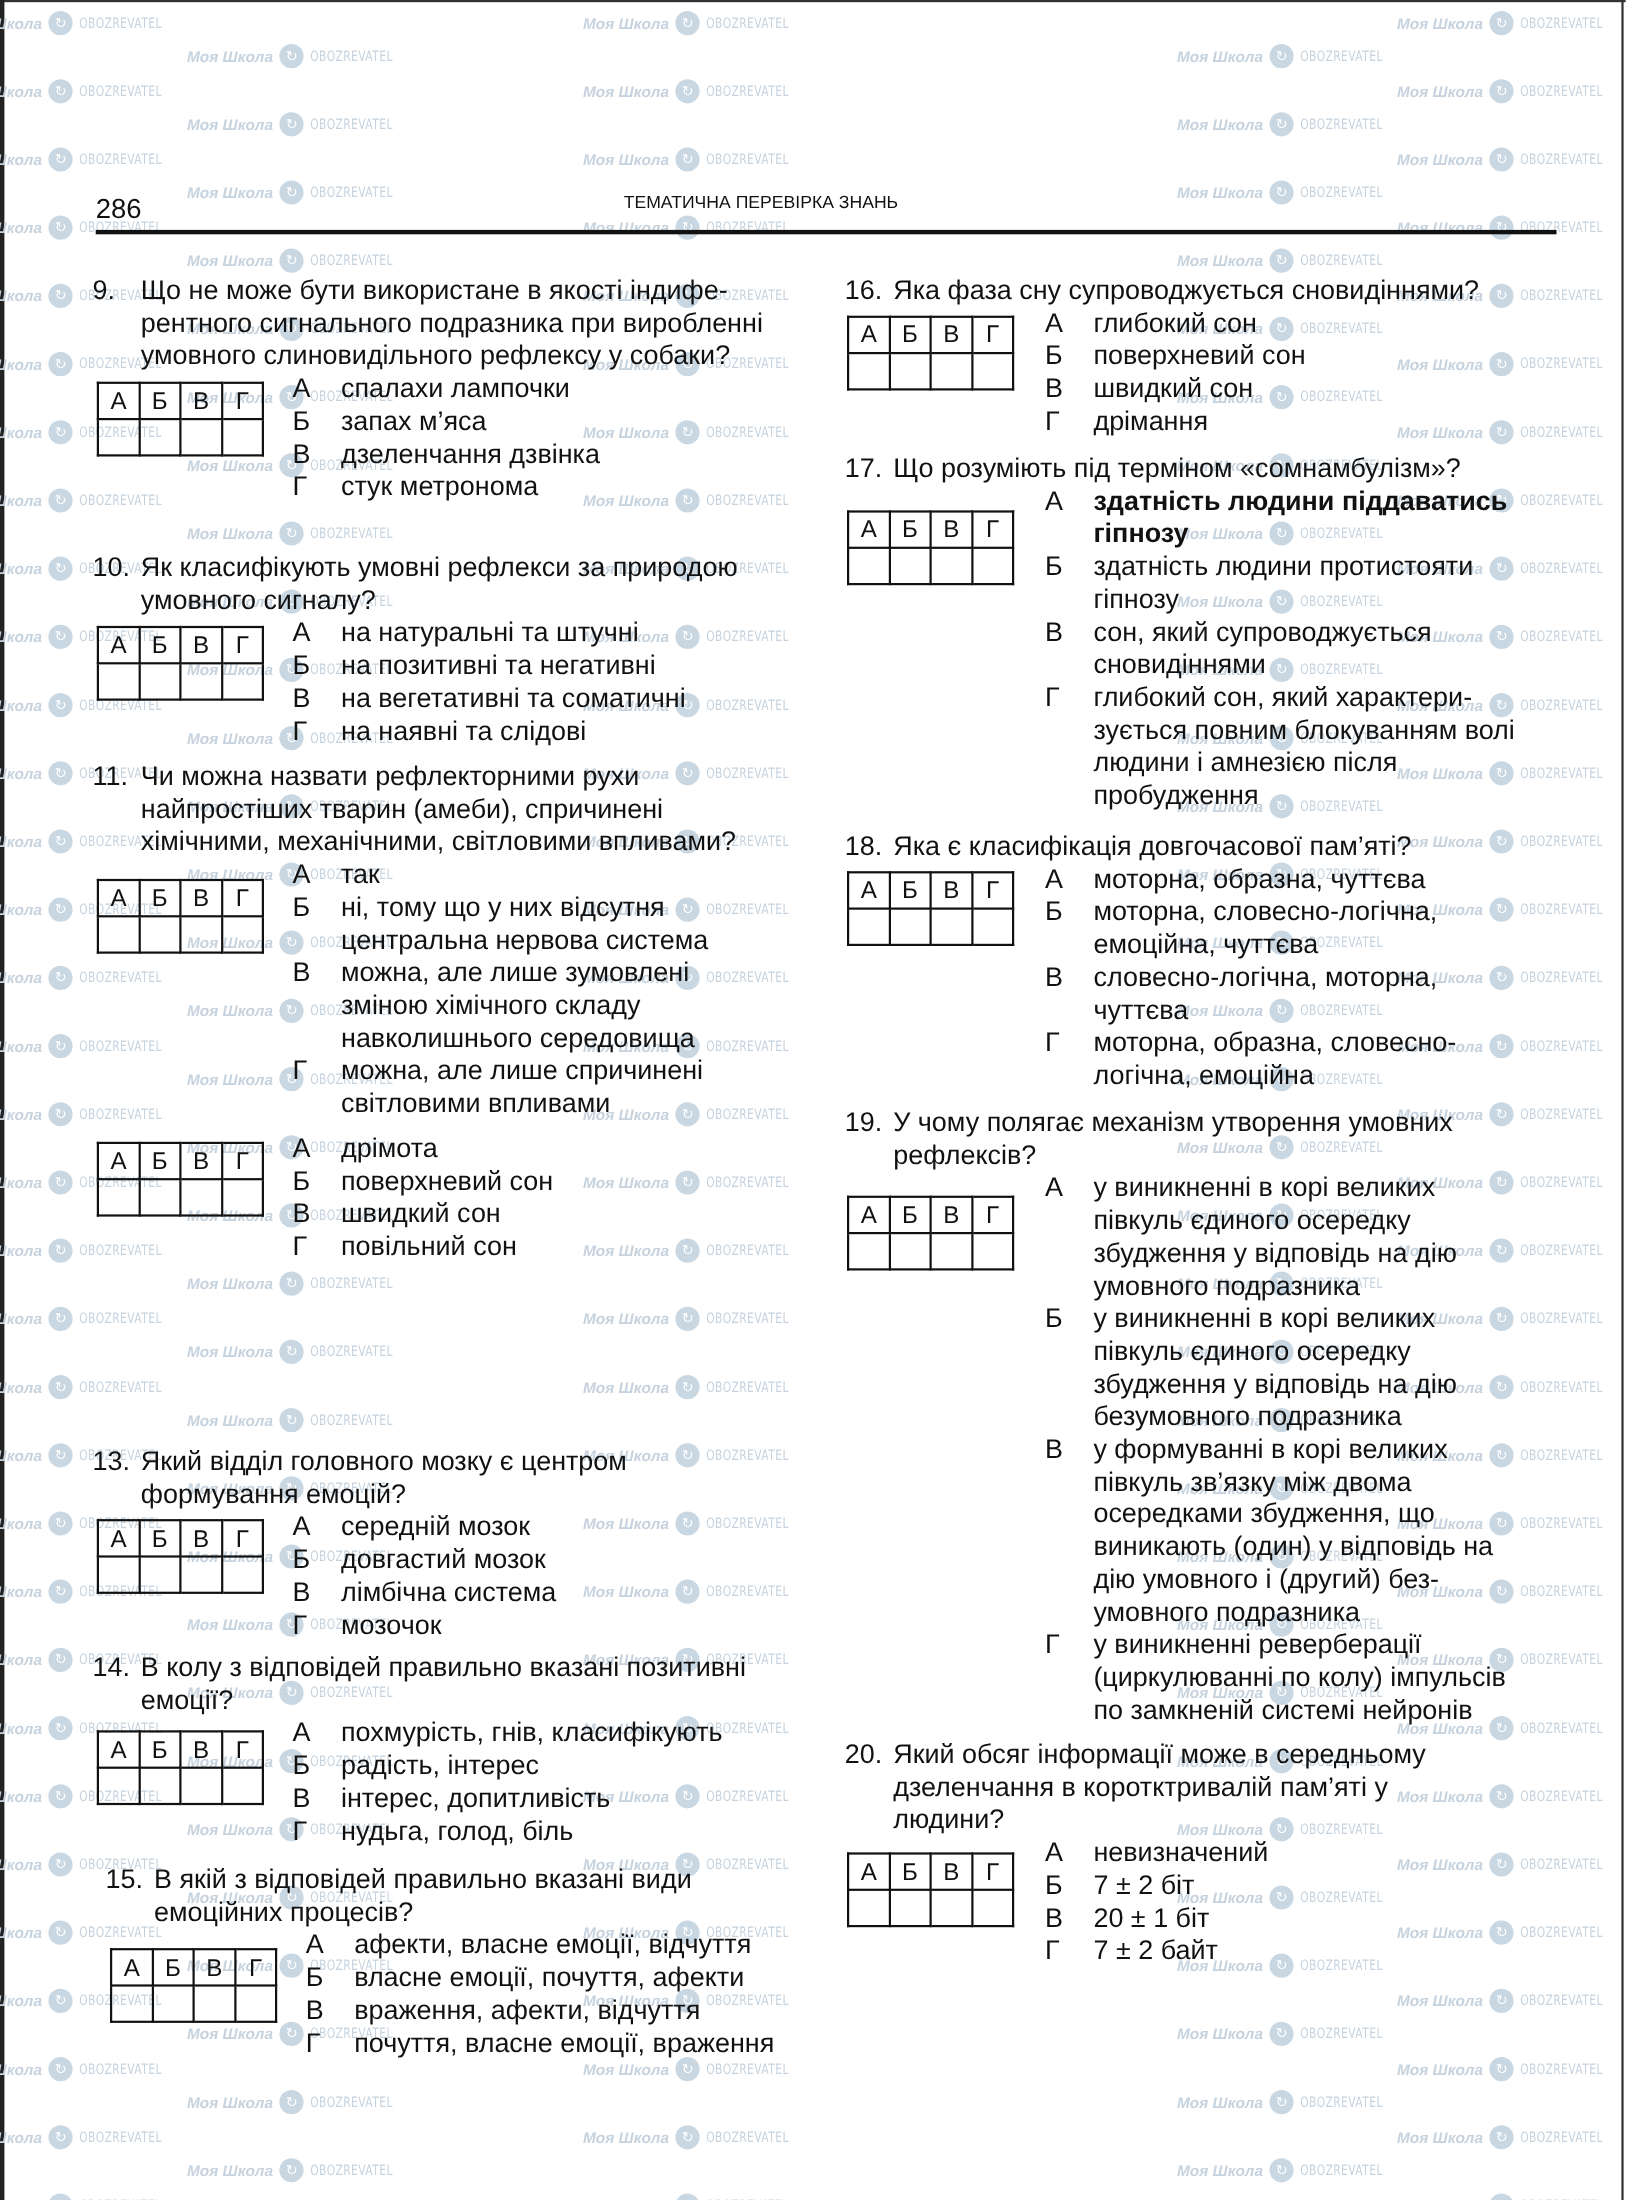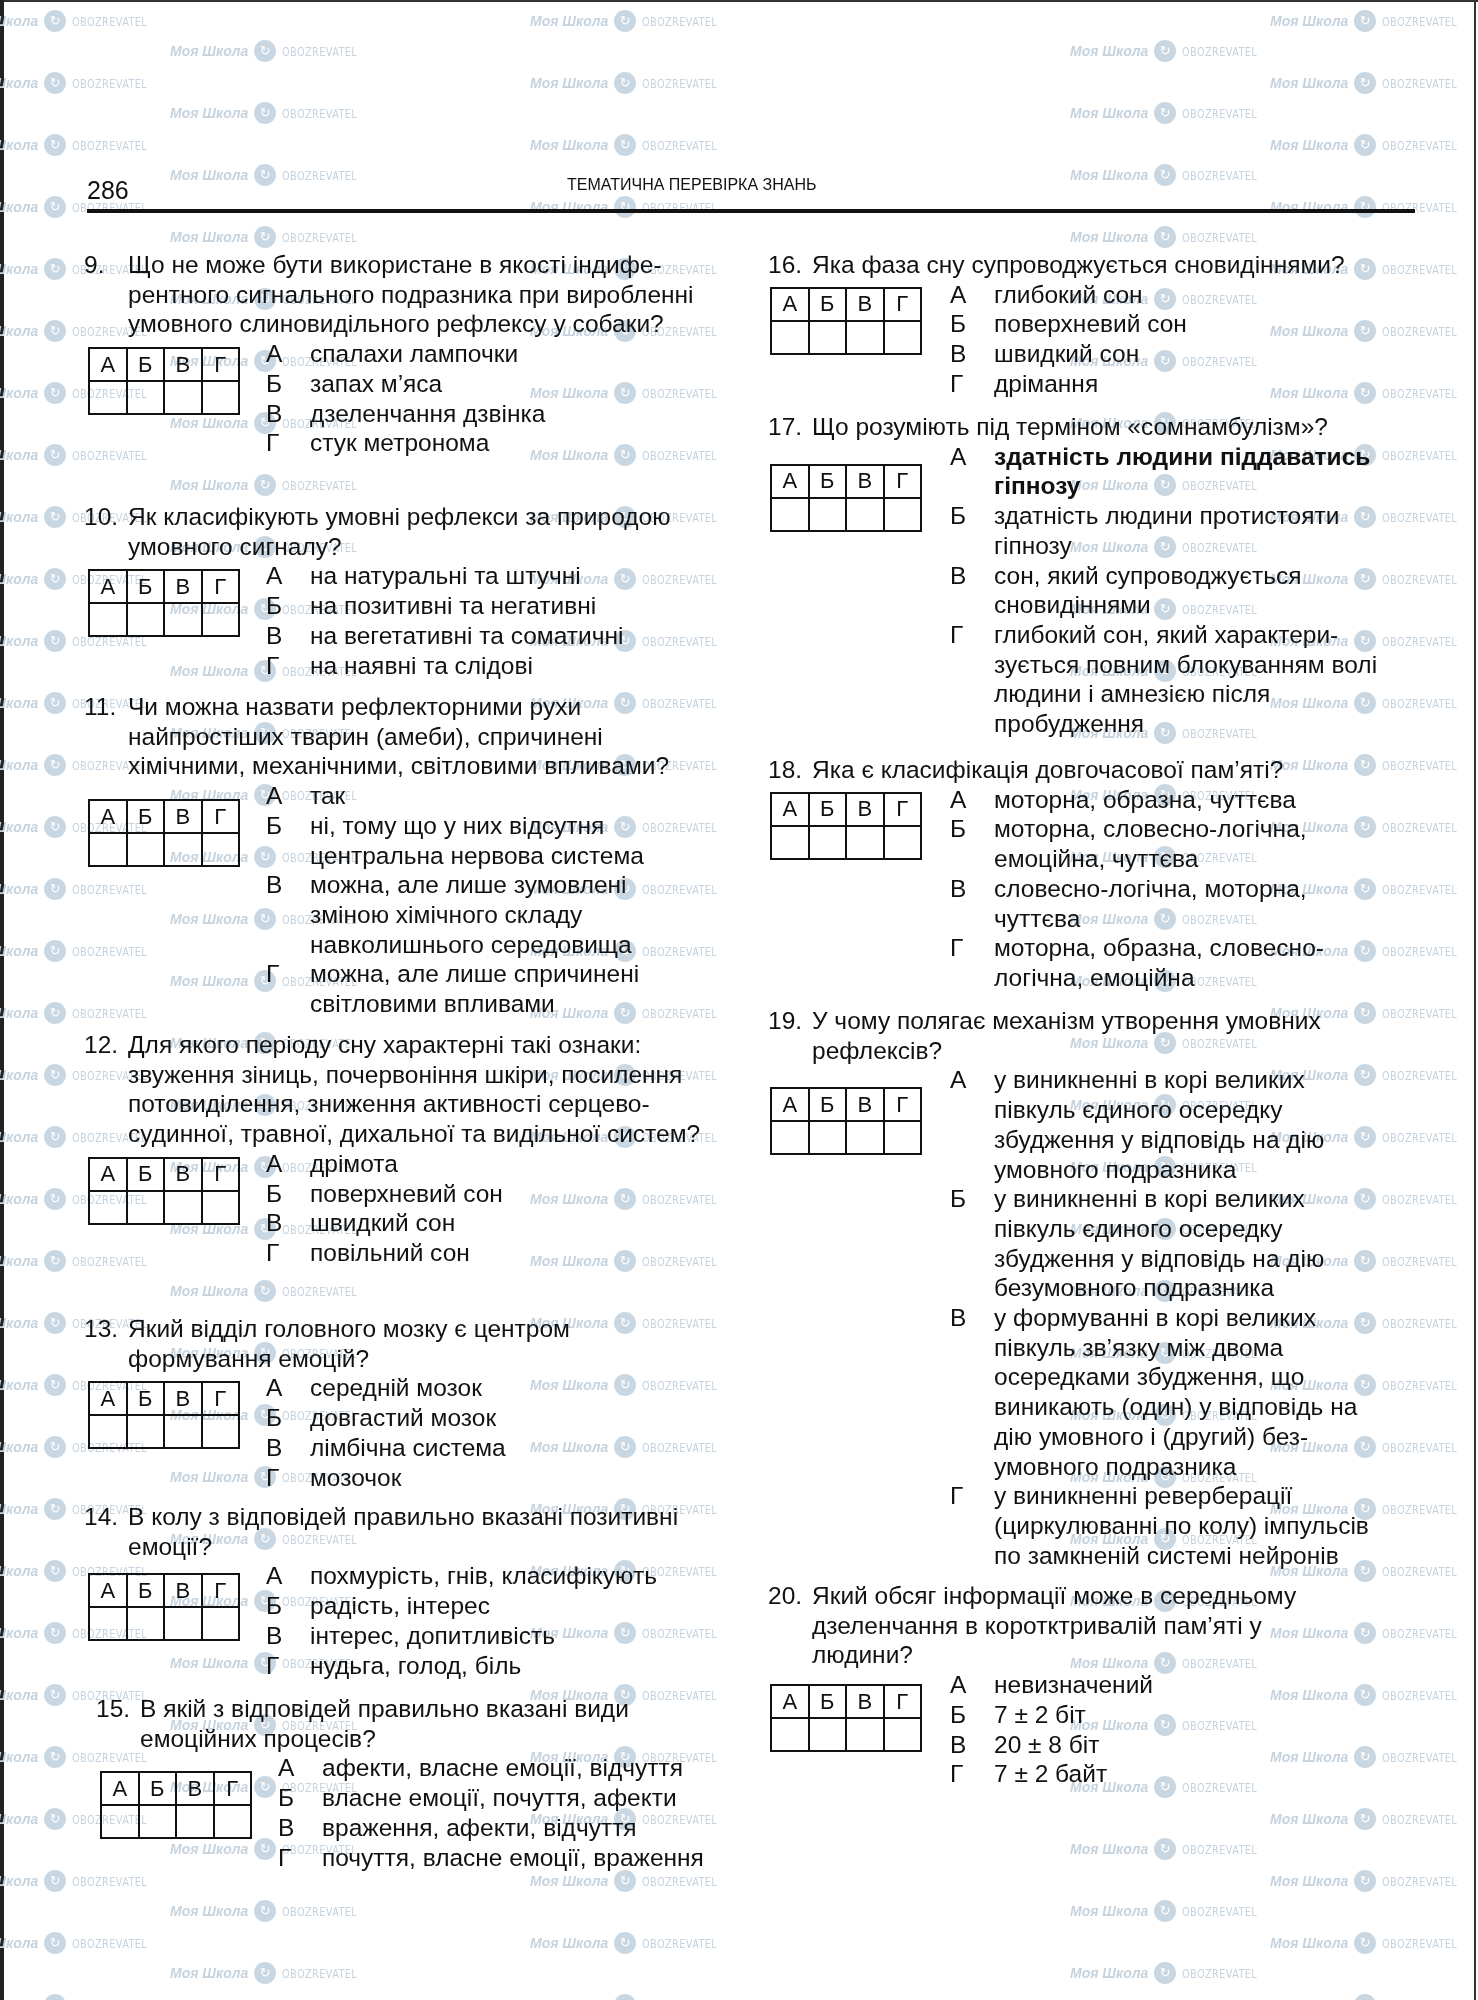--- a/index.html
+++ b/index.html
@@ -988,24 +988,20 @@
           </div>
         <div class="opt">
             <span class="opt-letter">Г</span>
             <span class="opt-text" style="max-width:380px;">можна, але лише спричинені світловими впливами</span>
           </div>
       </div>
     </div>
   </div>
 
   <div class="q" style="left:84px; top:1030px;">
-    <div class="q-stem">
-        <span class="q-num">12.</span>
-        <span class="q-text">Для якого періоду сну характерні такі ознаки: звуження зіниць, почервоніння шкіри, посилення потовиділення, зниження активності серцево-судинної, травної, дихальної та видільної систем?</span>
-      </div>
     <div class="q-body">
       <table class="grid" style="left:4px; top:8px;">
         <tbody>
             <tr>
               <td>А</td>
               <td>Б</td>
               <td>В</td>
               <td>Г</td>
             </tr>
         <tr>
@@ -1367,21 +1363,21 @@
         <div class="opt">
             <span class="opt-letter">А</span>
             <span class="opt-text">невизначений</span>
           </div>
         <div class="opt">
             <span class="opt-letter">Б</span>
             <span class="opt-text">7 ± 2 біт</span>
           </div>
         <div class="opt">
             <span class="opt-letter">В</span>
-            <span class="opt-text">20 ± 8 біт</span>
+            <span class="opt-text">20 ± 1 біт</span>
           </div>
         <div class="opt">
             <span class="opt-letter">Г</span>
             <span class="opt-text">7 ± 2 байт</span>
           </div>
       </div>
     </div>
   </div>
 </div>
 

